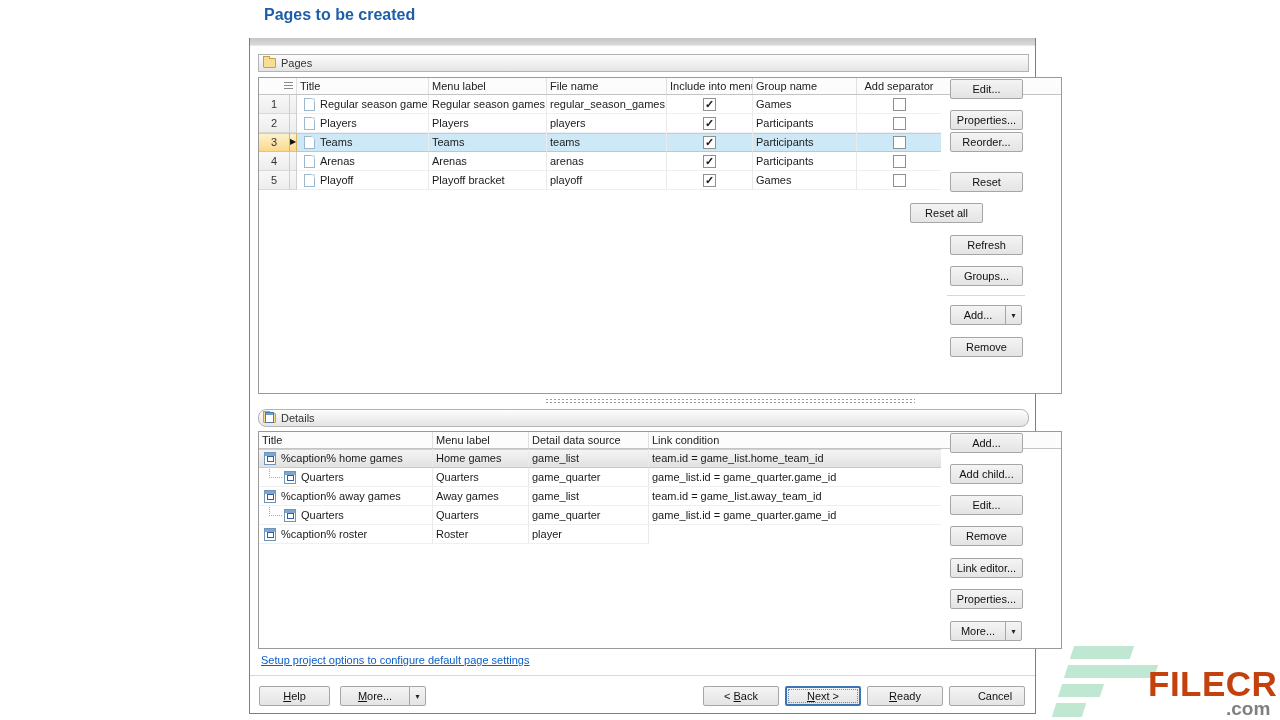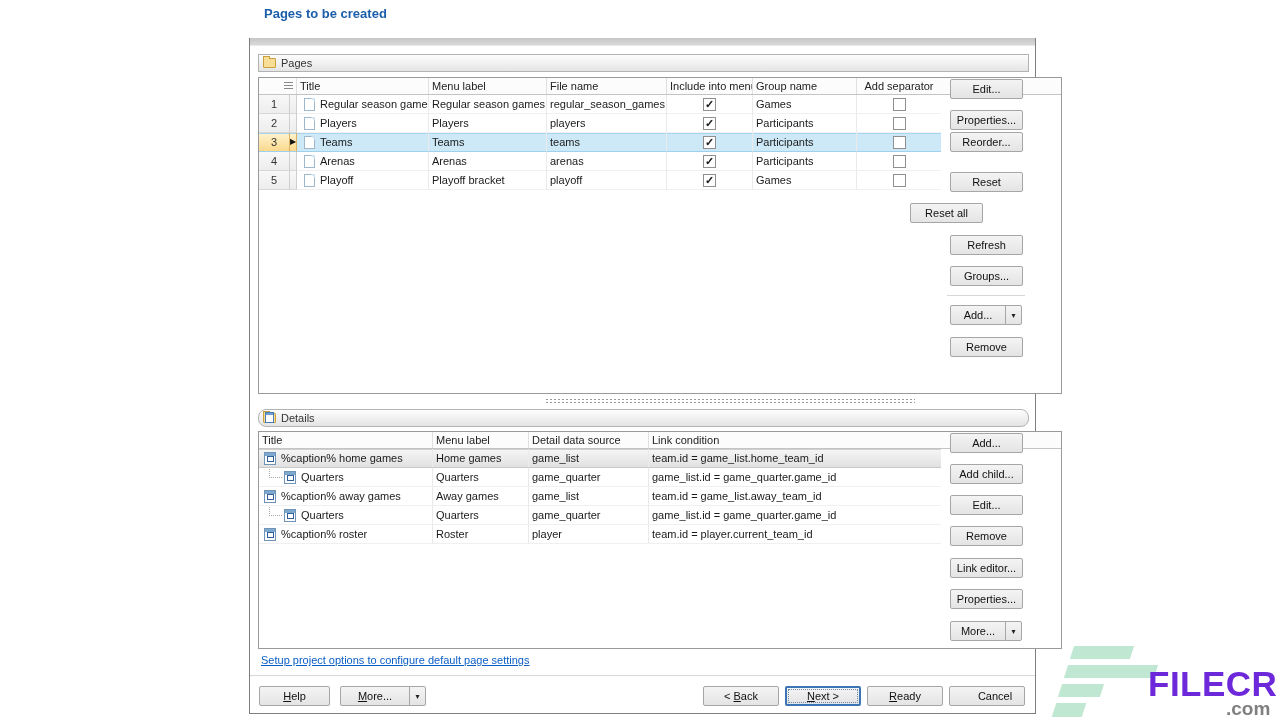--- a/index.html
+++ b/index.html
@@ -1,20 +1,20 @@
 <!DOCTYPE html>
 <html><head>
 <meta charset="utf-8">
 <style>
   * { margin:0; padding:0; box-sizing:border-box; }
   html,body { background:#fff; }
   .stage { position:relative; width:1280px; height:720px; background:#fff; overflow:hidden;
            font-family:"Liberation Sans", sans-serif; font-size:11px; color:#1a1a1a; }
 
-  .heading { position:absolute; left:264px; top:6px; font-size:13px; font-weight:bold; color:#1c5ea9; }
+  .heading { position:absolute; left:264px; top:6px; font-size:16px; font-weight:bold; color:#1c5ea9; }
 
   .dialog { position:absolute; left:249px; top:38px; width:787px; height:676px;
             background:#fff; border:1px solid #7e7e7e; border-top:none; }
   .topstrip { position:absolute; left:0; top:0; width:100%; height:8px;
               background:linear-gradient(#c6c6c6,#d9d9d9); border-bottom:1px solid #e8e8e8; }
 
   
   .group-header { position:absolute; left:8px; width:771px; height:18px;
                   background:linear-gradient(#fdfdfd,#e4e4e4); border:1px solid #b3b3b3;
                   display:flex; align-items:center; gap:5px; padding-left:4px; color:#333; }
@@ -97,21 +97,21 @@
 
   
   .splitter { position:absolute; left:8px; top:358px; width:684px; height:10px; }
   .splitter-dots { position:absolute; left:287px; top:2px; width:370px; height:6px;
                    background-image:radial-gradient(circle, #9a9a9a 0.9px, transparent 1.1px);
                    background-size:4px 3px; }
 
   
   .wm-bar { position:absolute; background:#bfe7d2; transform:skewX(-18deg); }
   .wm-text { position:absolute; left:1148px; top:664px; font-size:35px; font-weight:bold;
-             color:#6d28d9; letter-spacing:0.5px; }
+             color:#c2410c; letter-spacing:0.5px; }
   .wm-tld { position:absolute; left:1226px; top:698px; font-size:19px; font-weight:bold; color:#7f7f7f; }
 </style>
 </head>
 <body>
 
 <div class="stage">
 
   <div class="heading">Pages to be created</div>
 
   <div class="dialog">
@@ -296,21 +296,20 @@
             <div class="cell d-c2">game_quarter</div>
             <div class="cell d-c3">game_list.id = game_quarter.game_id</div>
           </div>
           <div class="grid-row">
             <div class="cell d-c0">
               <span class="detail-icon"></span>
               <span>%caption% roster</span>
             </div>
             <div class="cell d-c1">Roster</div>
             <div class="cell d-c2">player</div>
-            <div class="cell d-c3">team.id = player.current_team_id</div>
           </div>
         </div>
     </div>
 
     <div id="details-buttons">
         <button class="btn stack-btn" style="left: 700px; top: 395px;">Add...</button>
         <button class="btn stack-btn" style="left: 700px; top: 426px;">Add child...</button>
         <button class="btn stack-btn" style="left: 700px; top: 457px;">Edit...</button>
         <button class="btn stack-btn" style="left: 700px; top: 488px;">Remove</button>
         <button class="btn stack-btn" style="left: 700px; top: 520px;">Link editor...</button>

